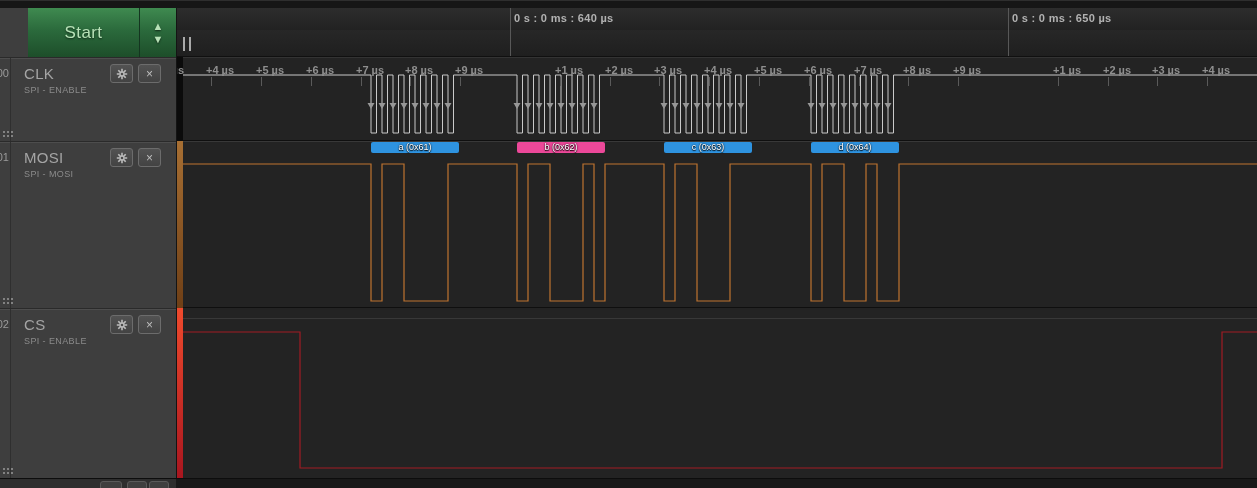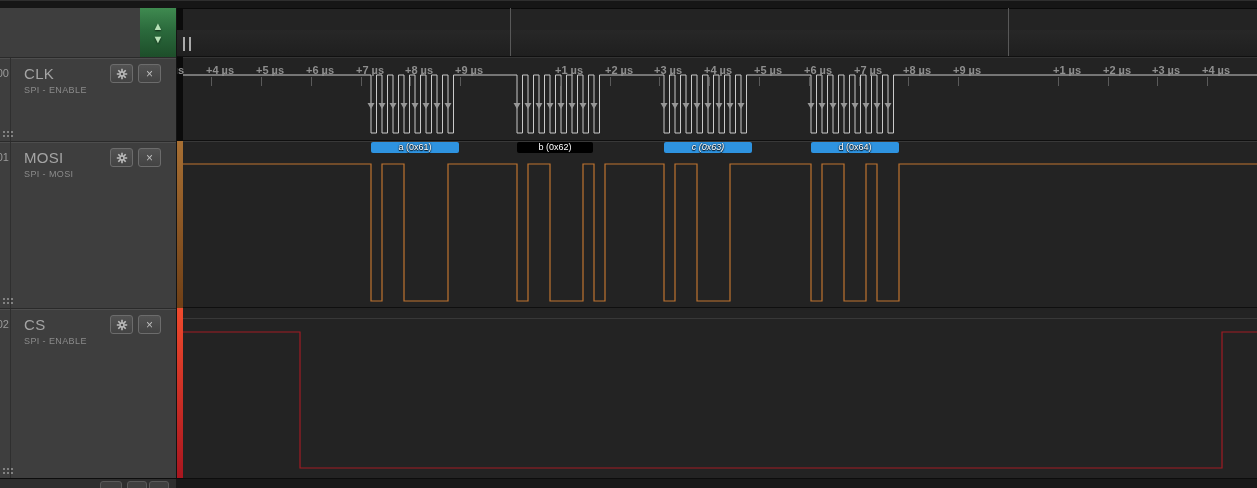--- a/index.html
+++ b/index.html
@@ -90,20 +90,24 @@
       <rect x="177" y="308" width="6" height="170" fill="url(#gC)"></rect>
       <rect x="177" y="478" width="6" height="10" fill="#cdbf2e"></rect>
       <path d="M183 75H371V133H376.5V75H382V133H387.5V75H393V133H398.5V75H404V133H409.5V75H415V133H420.5V75H426V133H431.5V75H437V133H442.5V75H448V133H453.5V75H517V133H522.5V75H528V133H533.5V75H539V133H544.5V75H550V133H555.5V75H561V133H566.5V75H572V133H577.5V75H583V133H588.5V75H594V133H599.5V75H664V133H669.5V75H675V133H680.5V75H686V133H691.5V75H697V133H702.5V75H708V133H713.5V75H719V133H724.5V75H730V133H735.5V75H741V133H746.5V75H811V133H816.5V75H822V133H827.5V75H833V133H838.5V75H844V133H849.5V75H855V133H860.5V75H866V133H871.5V75H877V133H882.5V75H888V133H893.5V75H1257" fill="none" stroke="#c9c9c9" stroke-width="1"></path>
       <path d="M367.5 103L374.5 103L371 109ZM378.5 103L385.5 103L382 109ZM389.5 103L396.5 103L393 109ZM400.5 103L407.5 103L404 109ZM411.5 103L418.5 103L415 109ZM422.5 103L429.5 103L426 109ZM433.5 103L440.5 103L437 109ZM444.5 103L451.5 103L448 109ZM513.5 103L520.5 103L517 109ZM524.5 103L531.5 103L528 109ZM535.5 103L542.5 103L539 109ZM546.5 103L553.5 103L550 109ZM557.5 103L564.5 103L561 109ZM568.5 103L575.5 103L572 109ZM579.5 103L586.5 103L583 109ZM590.5 103L597.5 103L594 109ZM660.5 103L667.5 103L664 109ZM671.5 103L678.5 103L675 109ZM682.5 103L689.5 103L686 109ZM693.5 103L700.5 103L697 109ZM704.5 103L711.5 103L708 109ZM715.5 103L722.5 103L719 109ZM726.5 103L733.5 103L730 109ZM737.5 103L744.5 103L741 109ZM807.5 103L814.5 103L811 109ZM818.5 103L825.5 103L822 109ZM829.5 103L836.5 103L833 109ZM840.5 103L847.5 103L844 109ZM851.5 103L858.5 103L855 109ZM862.5 103L869.5 103L866 109ZM873.5 103L880.5 103L877 109ZM884.5 103L891.5 103L888 109Z" fill="#979797"></path>
       <path d="M183 164H371V301H382V164H404V301H448V164H517V301H528V164H550V301H583V164H594V301H605V164H664V301H675V164H697V301H730V164H811V301H822V164H844V301H866V164H877V301H899V164H1257" fill="none" stroke="#bf7430" stroke-width="1.2"></path>
       <path d="M183 332H300V468H1222V332H1257" fill="none" stroke="#a11c24" stroke-width="1.2"></path>
     </svg>
 
   <div class="abs topstrip"></div>
 
+  <div class="abs tl-labels" id="tl-labels">
+      <div class="section-label" style="left: 337px;">0 s : 0 ms : 640 µs</div>
+      <div class="section-label" style="left: 835px;">0 s : 0 ms : 650 µs</div>
+    </div>
   <div class="abs tl-ticks" id="tl-ticks">
       <div class="tick-label" style="left: -21px;">+3 µs</div>
       <div class="tick-mark" style="left: -16px;"></div>
       <div class="tick-label" style="left: 29px;">+4 µs</div>
       <div class="tick-mark" style="left: 34px;"></div>
       <div class="tick-label" style="left: 79px;">+5 µs</div>
       <div class="tick-mark" style="left: 84px;"></div>
       <div class="tick-label" style="left: 129px;">+6 µs</div>
       <div class="tick-mark" style="left: 134px;"></div>
       <div class="tick-label" style="left: 179px;">+7 µs</div>
@@ -135,20 +139,21 @@
       <div class="tick-label" style="left: 926px;">+2 µs</div>
       <div class="tick-mark" style="left: 931px;"></div>
       <div class="tick-label" style="left: 975px;">+3 µs</div>
       <div class="tick-mark" style="left: 980px;"></div>
       <div class="tick-label" style="left: 1025px;">+4 µs</div>
       <div class="tick-mark" style="left: 1030px;"></div>
     </div>
   <div class="abs tl-handle"></div>
 
   <div class="abs sidebar-base"></div>
+  <div class="abs start-btn">Start</div>
   <div class="abs arrow-box">
     <div class="arrow-btn">▲</div>
     <div class="arrow-btn">▼</div>
   </div>
   <div id="ch-rows">
       <div class="ch-row" style="top: 57px; height: 84px;">
         <div class="chnum">
           <span>00</span>
         </div>
         <div class="ch-name">CLK</div>
@@ -196,22 +201,22 @@
           </svg>
         </div>
         <div class="mini-btn btn-close">×</div>
         <div class="grip"></div>
       </div>
     </div>
   <div class="abs sidebar-edge"></div>
 
   <div id="annotations">
       <div class="ann abs" style="left: 371px; width: 88px; background: rgb(46, 147, 224);">a (0x61)</div>
-      <div class="ann abs" style="left: 517px; width: 76px; background: #000000;">b (0x62)</div>
-      <div class="ann abs" style="left: 664px; width: 88px; background: rgb(46, 147, 224); font-style: italic;">c (0x63)</div>
+      <div class="ann abs" style="left: 517px; width: 88px; background: #ec4899;">b (0x62)</div>
+      <div class="ann abs" style="left: 664px; width: 88px; background: rgb(46, 147, 224);">c (0x63)</div>
       <div class="ann abs" style="left: 811px; width: 88px; background: rgb(46, 147, 224);">d (0x64)</div>
     </div>
 
   <div class="abs bottom-bar"></div>
   <div class="abs bottom-left"></div>
   <div class="pbtn" style="left:100px;width:22px"></div>
   <div class="pbtn" style="left:127px;width:20px"></div>
   <div class="pbtn" style="left:149px;width:20px"></div>
 <div class="abs section-sep" style="left: 510px;"></div>
     <div class="abs section-sep" style="left: 1008px;"></div>

